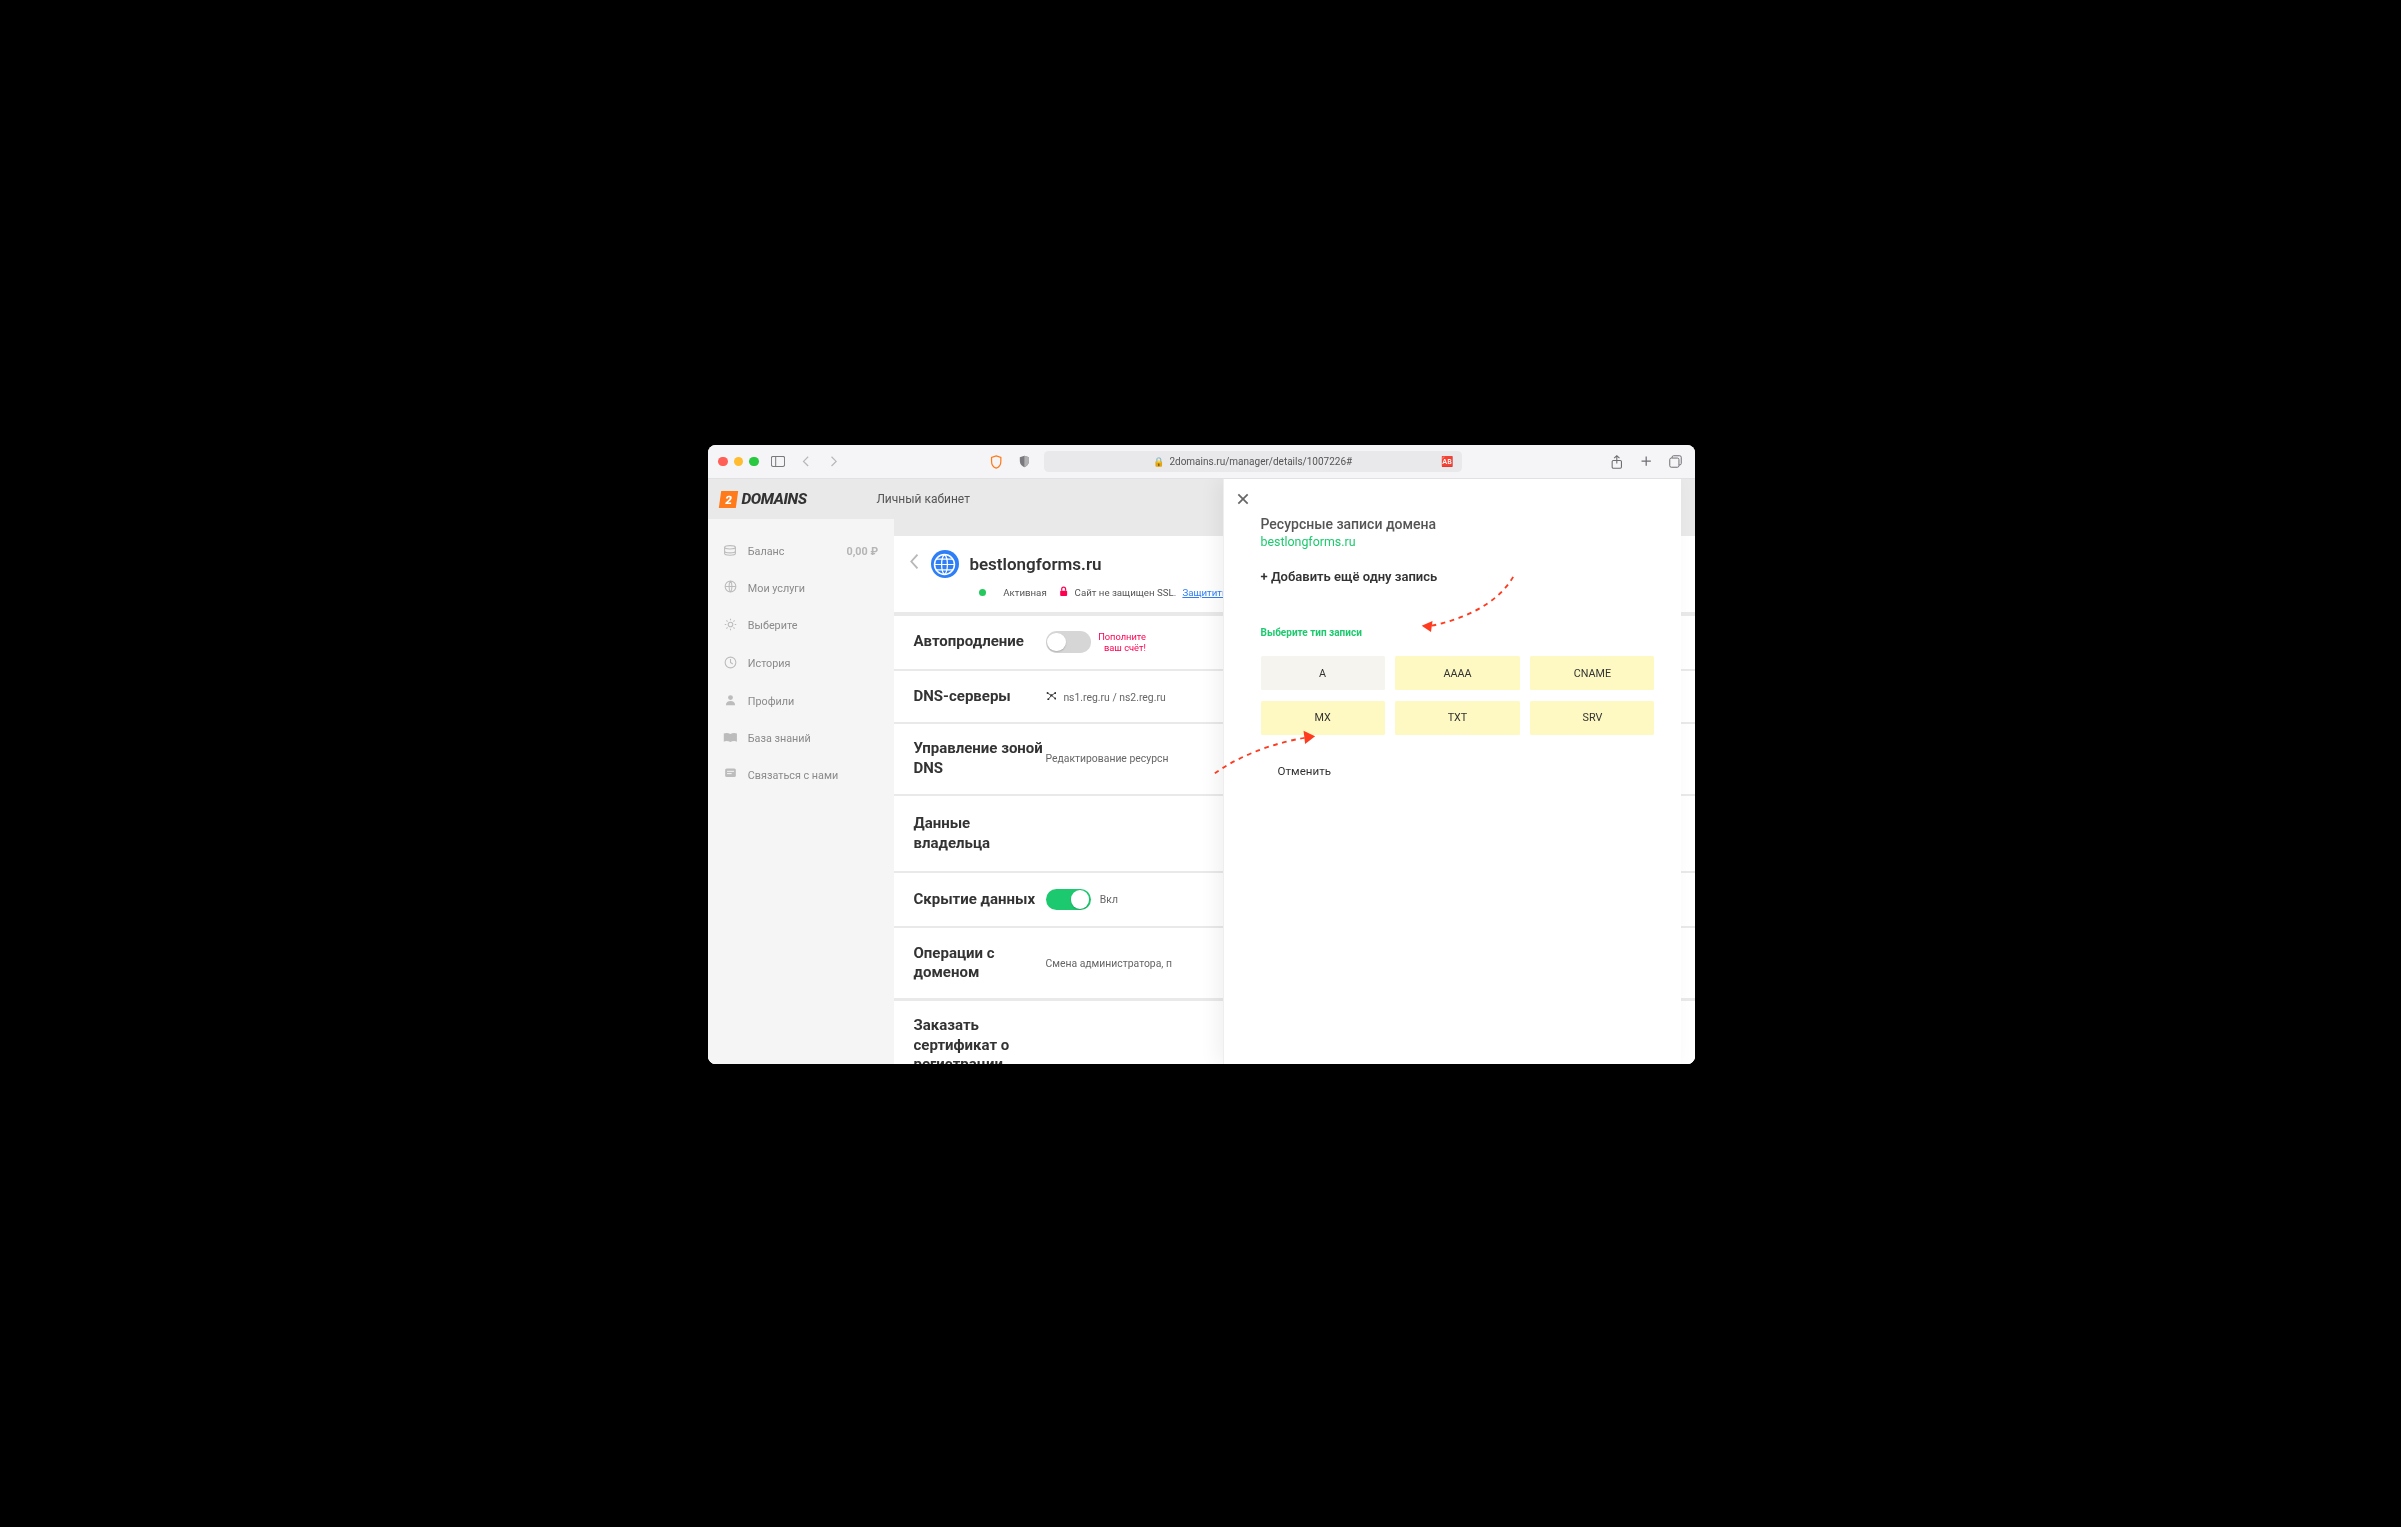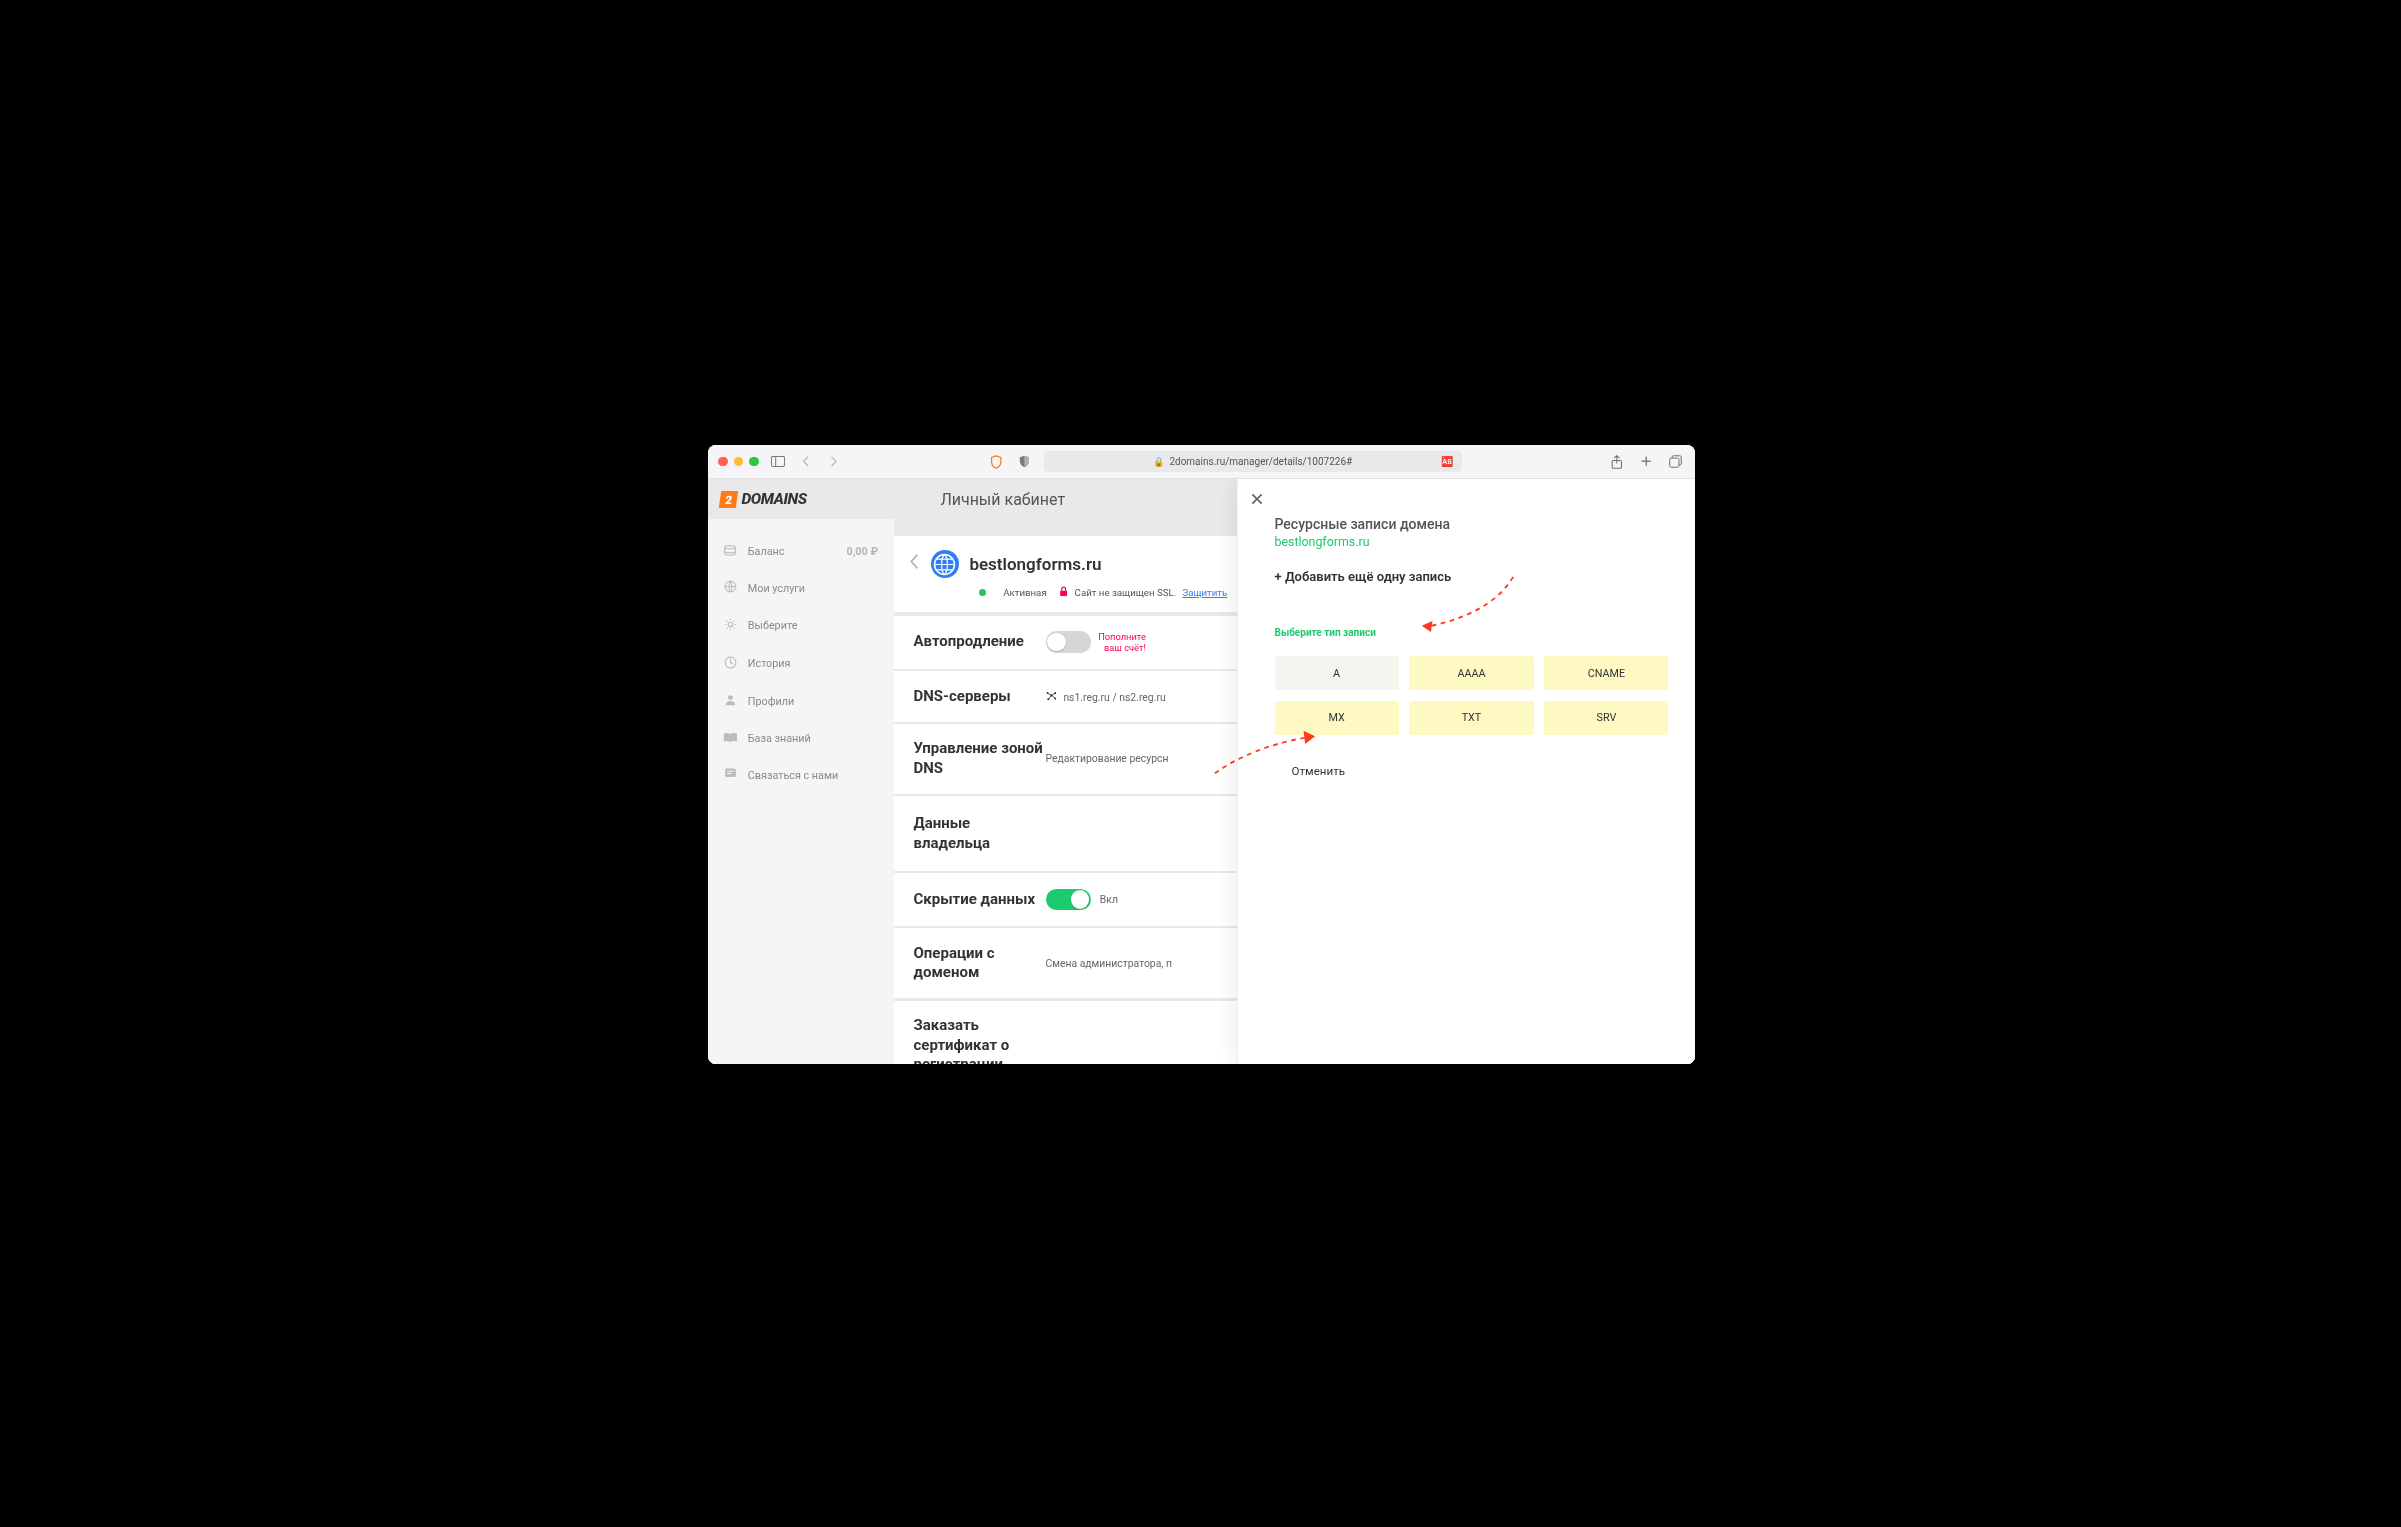--- a/index.html
+++ b/index.html
@@ -92,21 +92,21 @@
   .logo .box2 {
     background:#ff7a1a;
     color:#fff;
     width:17px;height:17px;
     display:inline-flex;align-items:center;justify-content:center;
     font-style:normal;font-weight:900;font-size:11.6px;
     margin-right:3.1px;
     transform: skewX(-8deg);
   }
   .app-header .cabinet {
-    color:#555; font-size:16px; margin-left: 112px;
+    color:#555; font-size:12px; margin-left: 48px;
   }
   .app-body {
     flex:1;
     display:flex;
     background:#fff;
     overflow:hidden;
   }
   
   .sidebar {
     width:186px;
@@ -167,21 +167,21 @@
     width:45px;height:21.7px;border-radius:10.8px;background:#d6d6d6;position:relative;cursor:pointer;
   }
   .toggle::after{content:"";position:absolute;width:18.6px;height:18.6px;border-radius:50%;background:#fff;top:1.5px;left:1.5px;box-shadow:0 0.8px 1.5px rgba(0,0,0,0.2);}
   .toggle.on { background:#1dc96e;}
   .toggle.on::after{ left:25px;}
   .topup { font-size:9.3px; color:#ff0051; text-align:right; line-height:1.2; margin-left:7.7px;}
   .dns-icon { color:#333; margin-right:4.6px; font-size:10px;}
   
   .drawer {
     position:absolute;
-    top:0; right:0; bottom:0;
+    top:0; right:14px; bottom:0;
     width:458px;
     background:#fff;
     border-left:0.8px solid #eee;
     box-shadow:-6.2px 0 18.6px rgba(0,0,0,0.06);
     padding:20px 26px 15.5px 37px;
     z-index:10;
   }
   .drawer .close-x {
     position:absolute; left:12.4px; top:12.4px;
     font-size:16.2px; color:#666; cursor:pointer;

